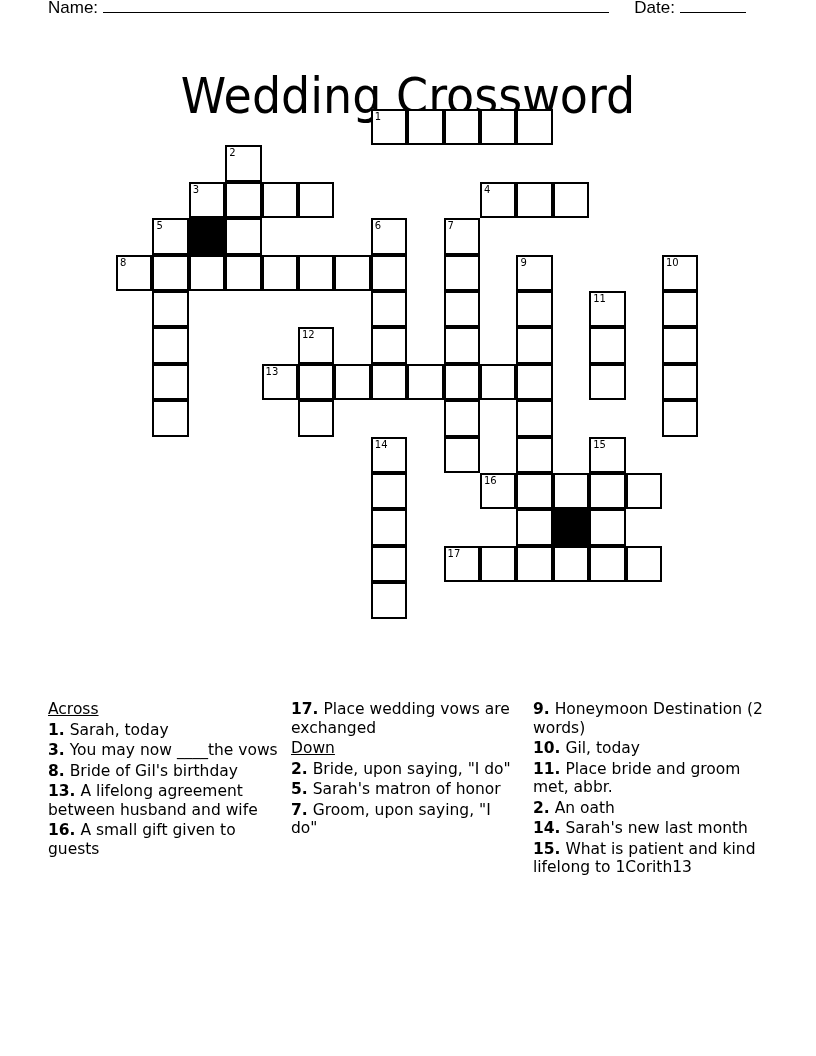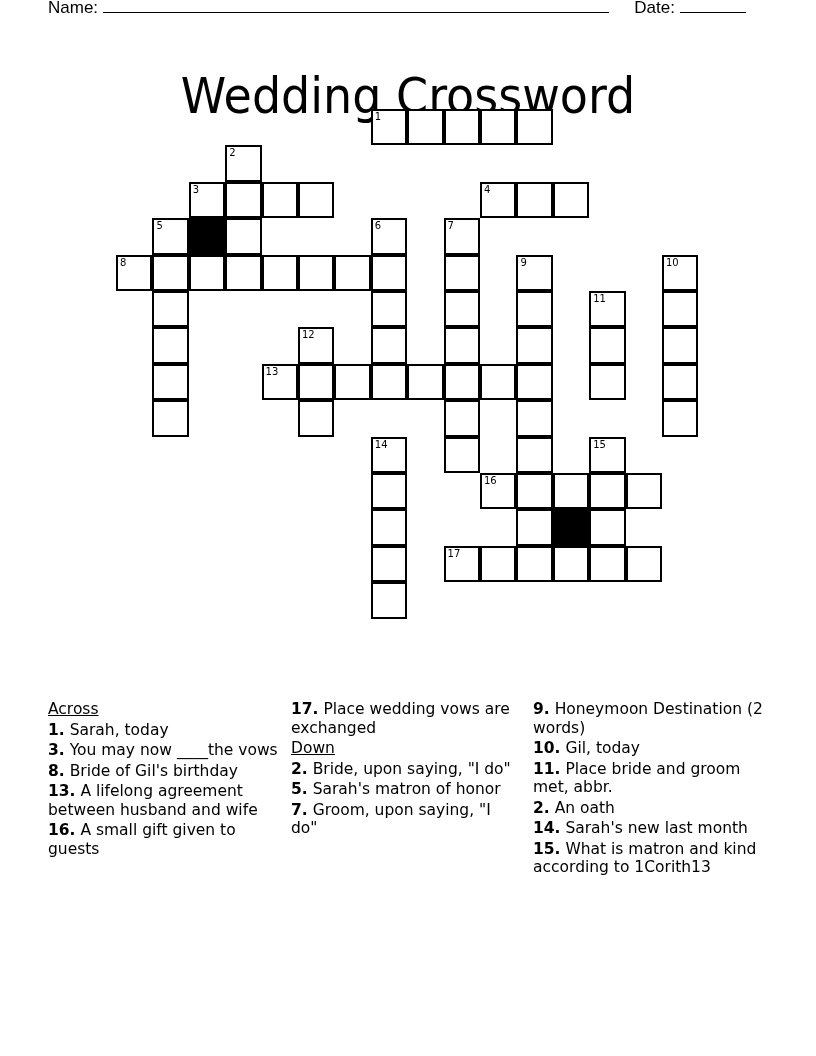--- a/index.html
+++ b/index.html
@@ -166,14 +166,14 @@
   <div class="clue"><b>5.</b> <span>Sarah's matron of honor</span></div>
   <div class="clue"><b>7.</b> <span>Groom, upon saying, "I do"</span></div>
 </div>
 
 <div class="clues col3">
   <div class="clue"><b>9.</b> <span>Honeymoon Destination (2 words)</span></div>
   <div class="clue"><b>10.</b> <span>Gil, today</span></div>
   <div class="clue"><b>11.</b> <span>Place bride and groom met, abbr.</span></div>
   <div class="clue"><b>2.</b> <span>An oath</span></div>
   <div class="clue"><b>14.</b> <span>Sarah's new last month</span></div>
-  <div class="clue"><b>15.</b> <span>What is matron and kind according to 1Corith13</span></div>
+  <div class="clue"><b>15.</b> <span>What is patient and kind lifelong to 1Corith13</span></div>
 </div>
 
 </body></html>

